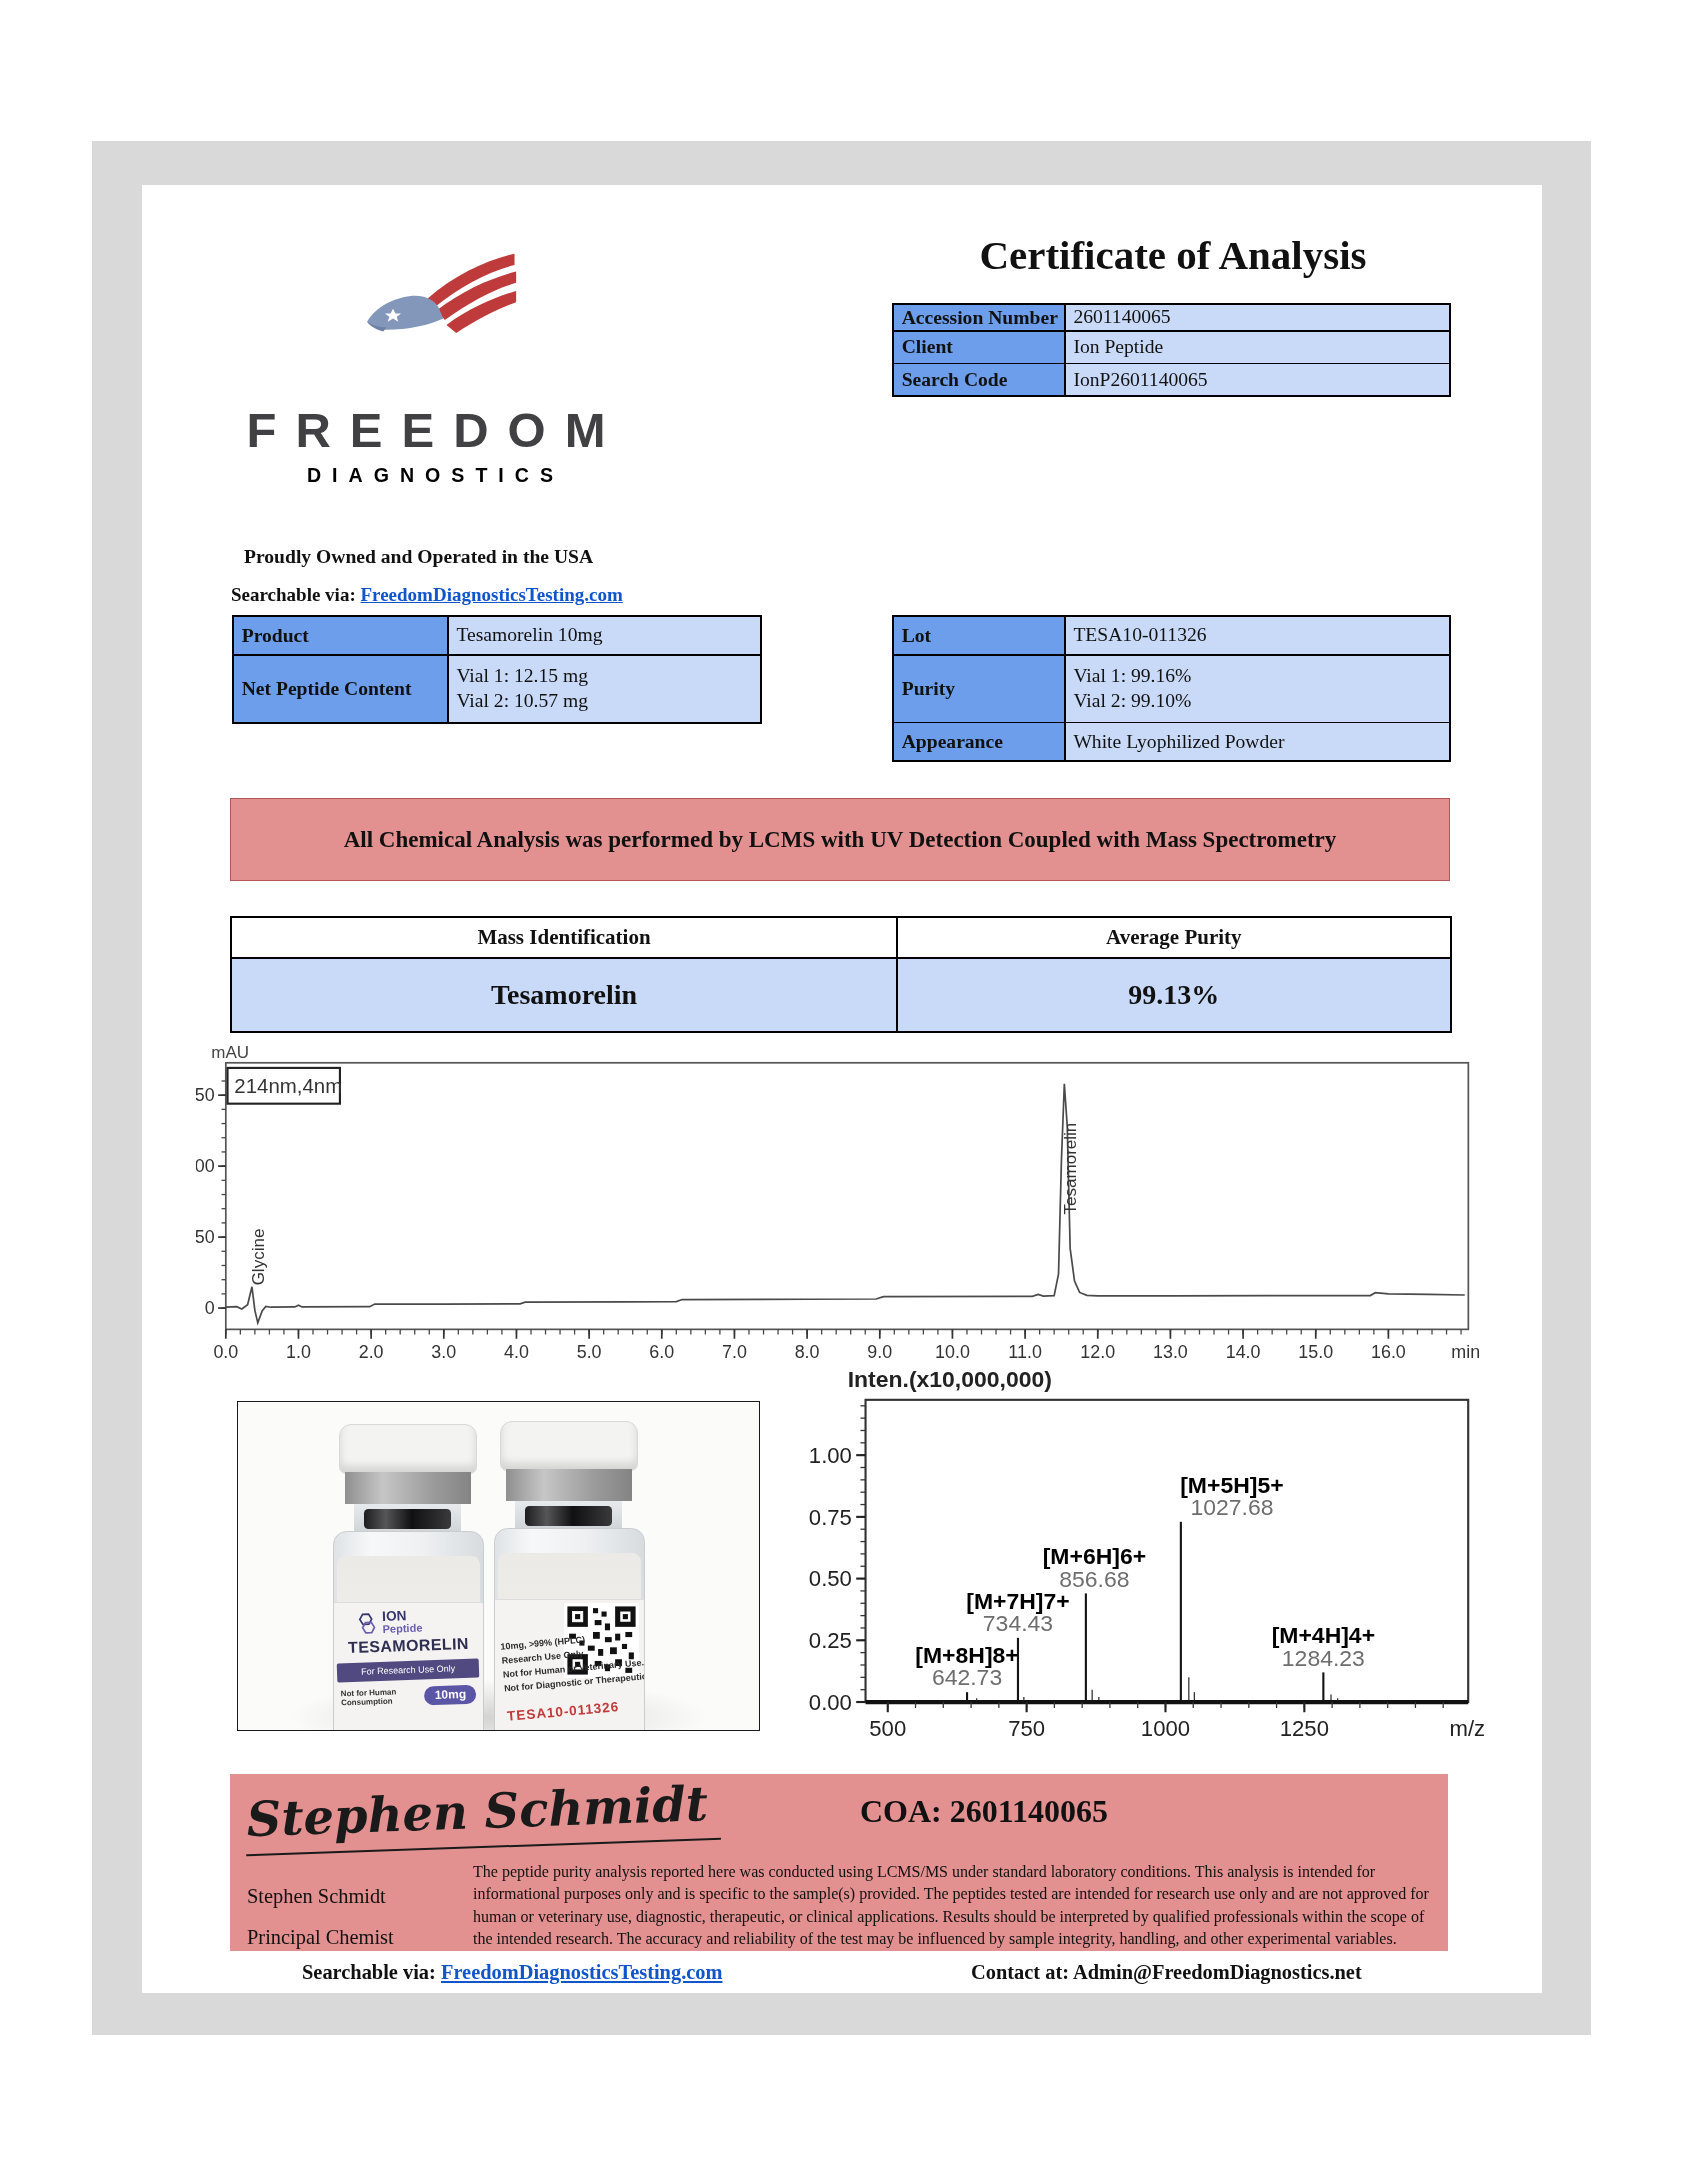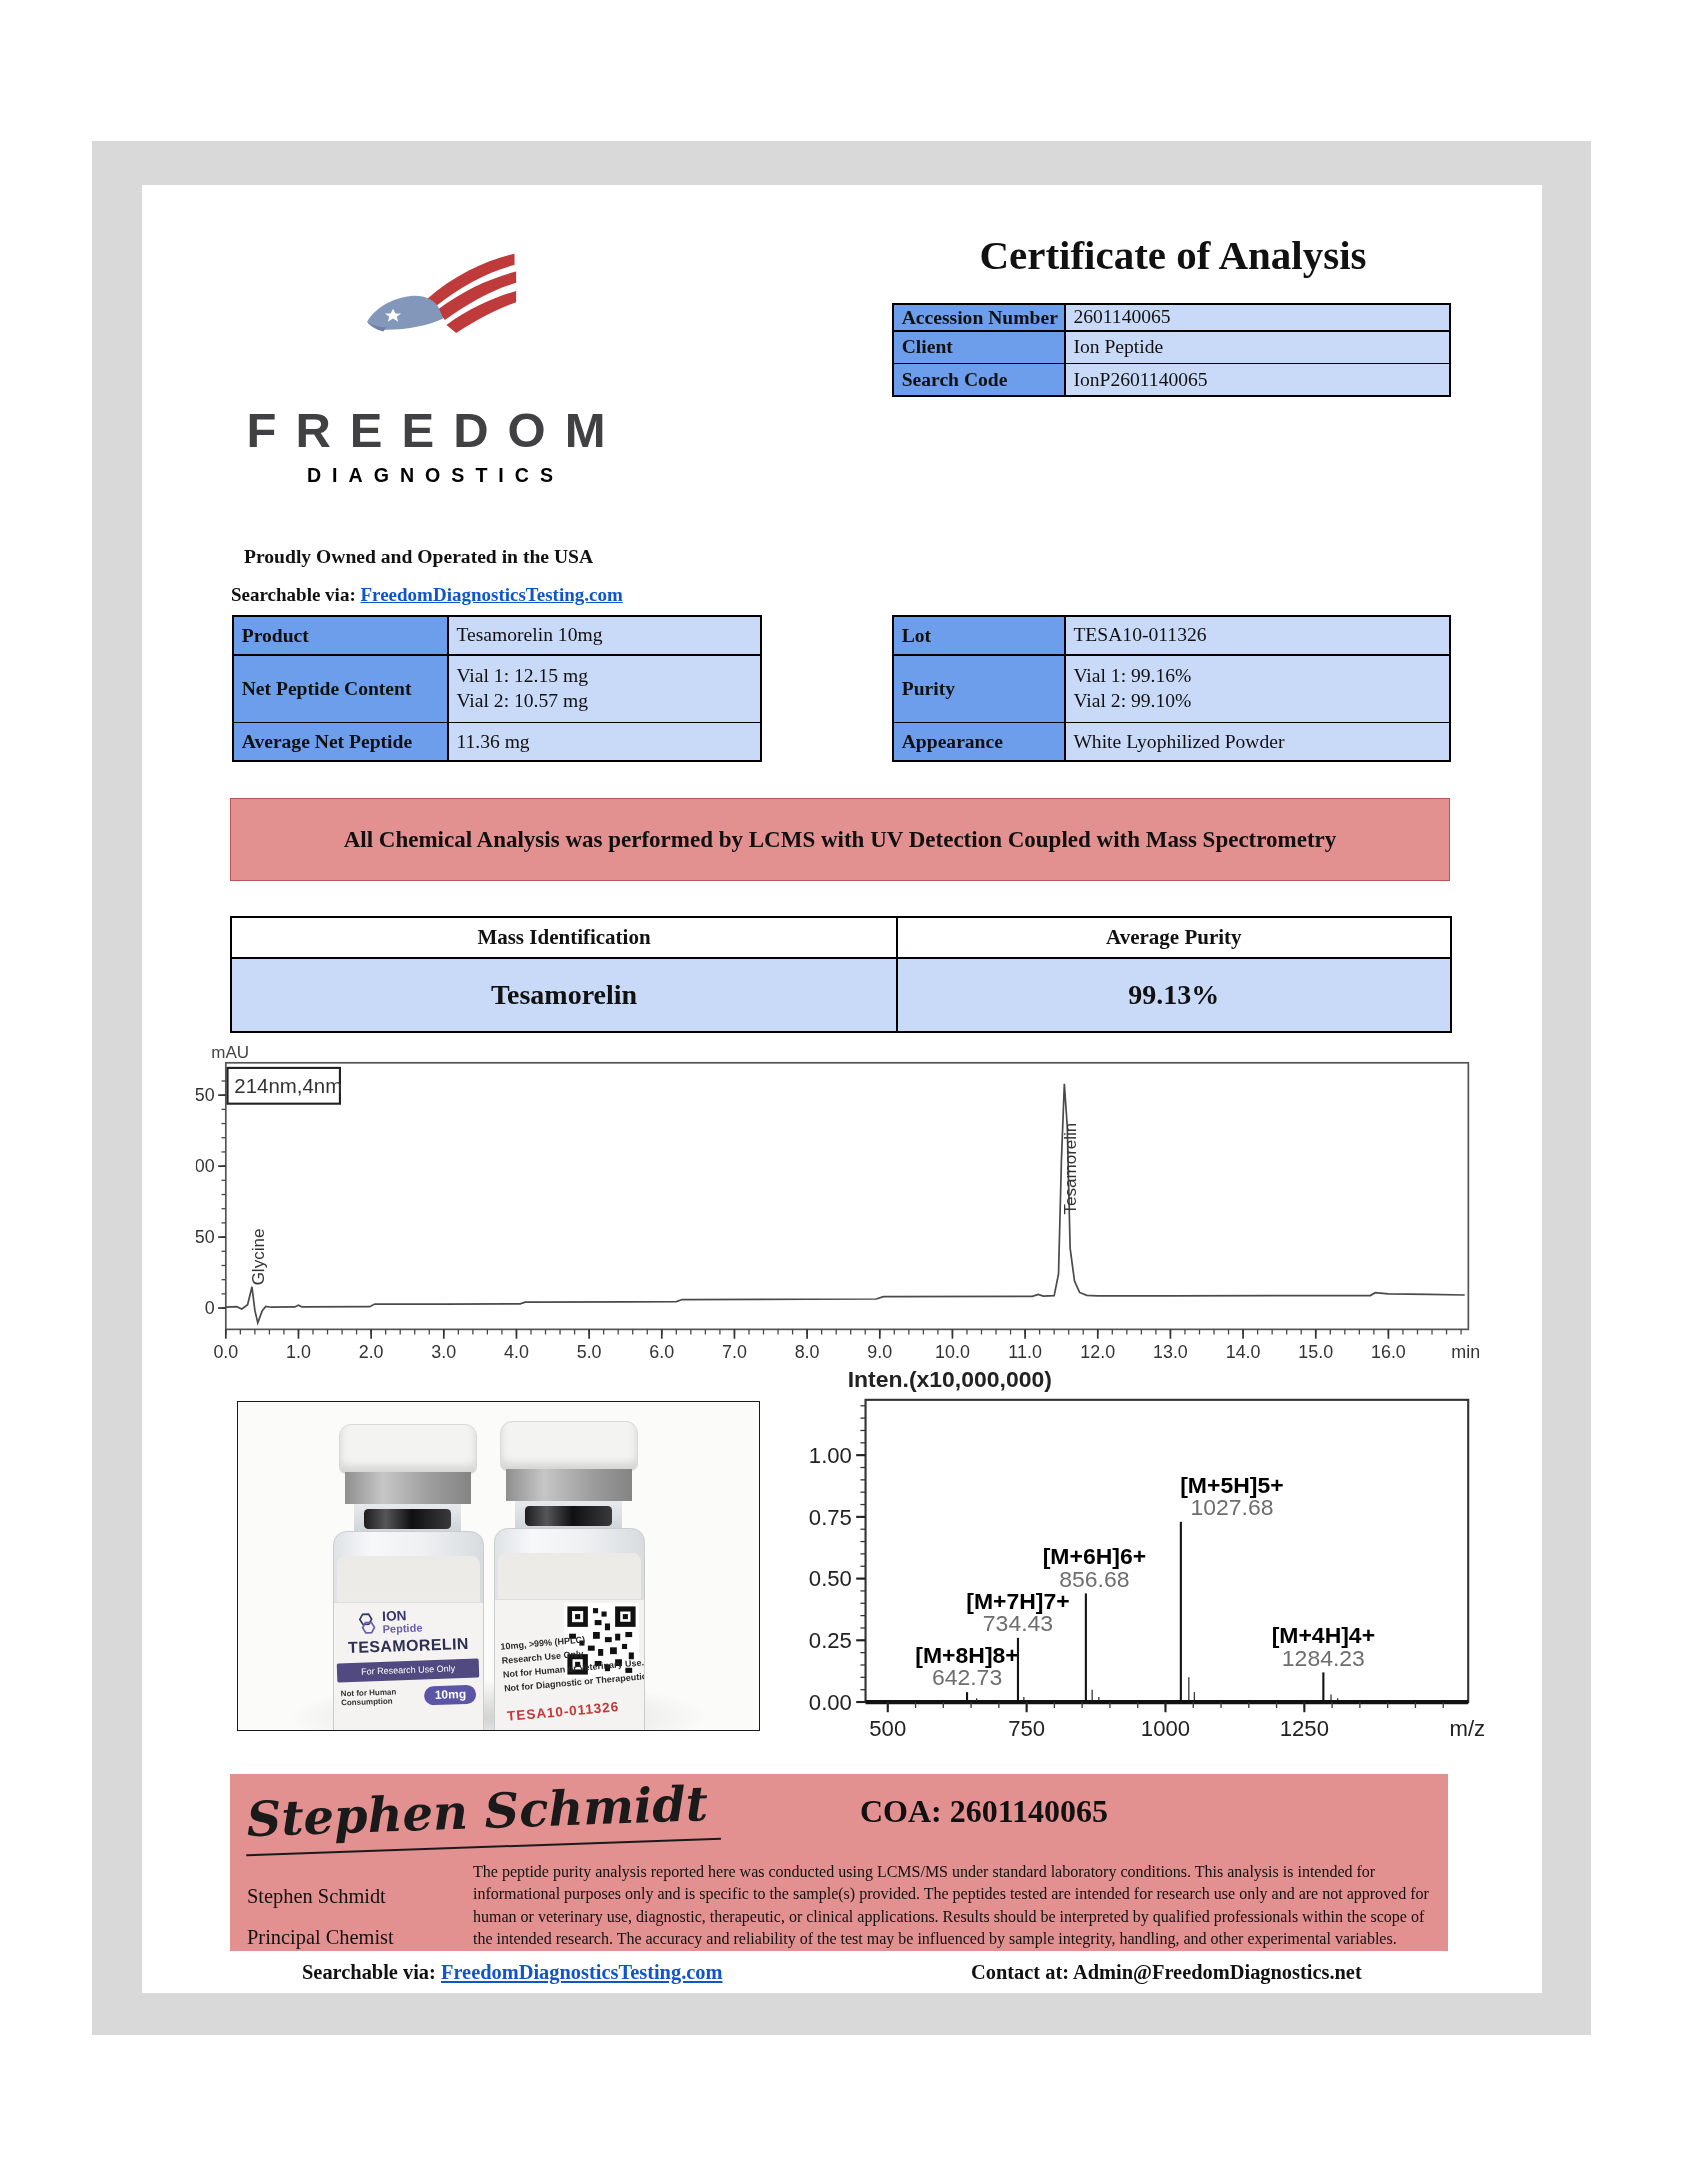--- a/index.html
+++ b/index.html
@@ -124,24 +124,20 @@
 
   <div class="abs kv-table" style="left:90px;top:430px;width:526px">
     <div class="kv-row cols-250" style="height:37px">
       <div class="kv-label">Product</div>
       <div class="kv-value">Tesamorelin 10mg</div>
     </div>
     <div class="kv-row cols-250" style="height:66px">
       <div class="kv-label">Net Peptide Content</div>
       <div class="kv-value">Vial 1: 12.15 mg
 Vial 2: 10.57 mg</div>
-    </div>
-    <div class="kv-row cols-250" style="height:37px">
-      <div class="kv-label">Average Net Peptide</div>
-      <div class="kv-value">11.36 mg</div>
     </div>
   </div>
 
   <div class="abs kv-table" style="left:750px;top:430px;width:555px">
     <div class="kv-row cols-200" style="height:37px">
       <div class="kv-label">Lot</div>
       <div class="kv-value">TESA10-011326</div>
     </div>
     <div class="kv-row cols-200" style="height:66px">
       <div class="kv-label">Purity</div>

